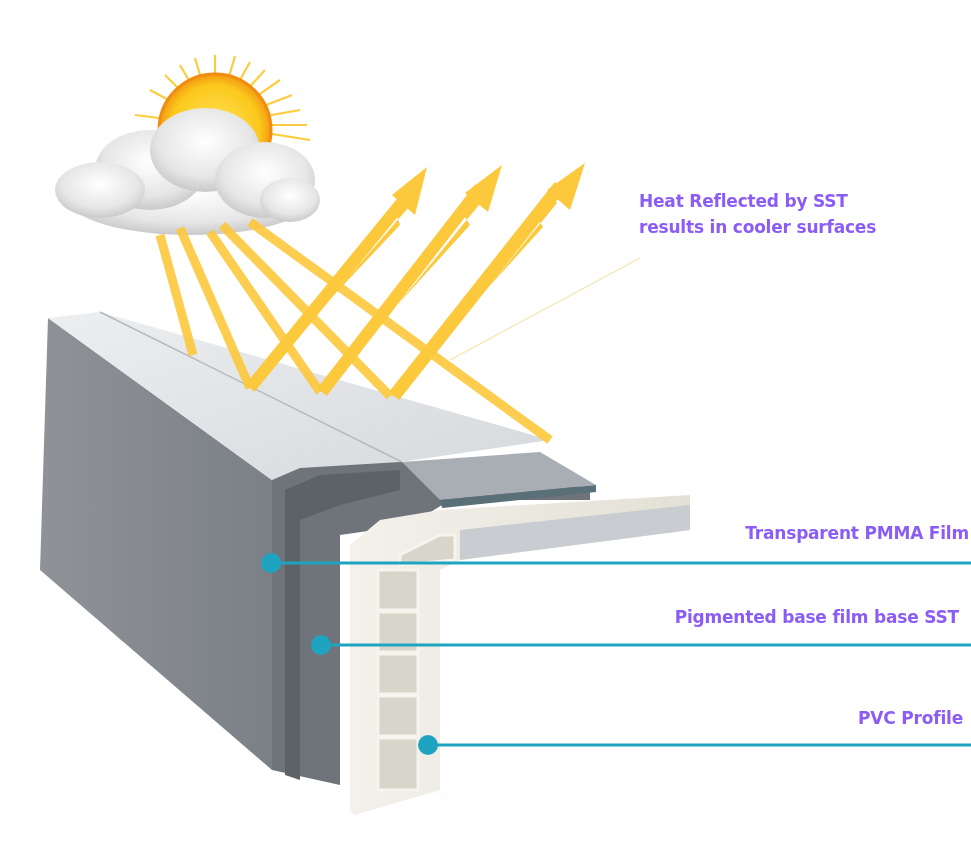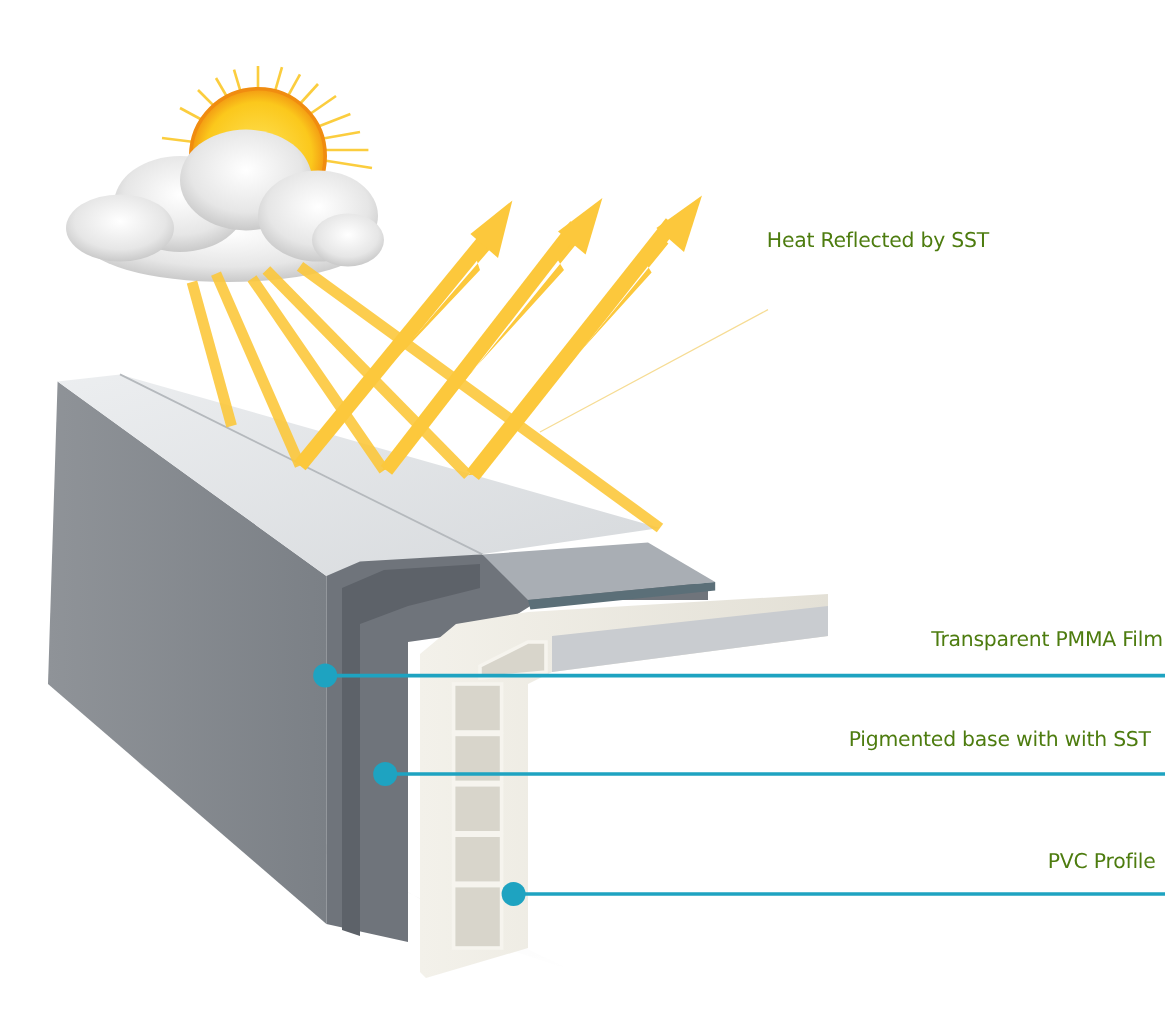--- a/index.html
+++ b/index.html
@@ -1,18 +1,18 @@
 <!DOCTYPE html>
 <html><head>
 <meta charset="utf-8">
 <style>
   html, body { margin:0; padding:0; background:#ffffff; }
   body { width:971px; height:850px; position:relative; overflow:hidden; font-family:"DejaVu Sans", "Liberation Sans", sans-serif; }
   #scene { position:absolute; left:0; top:0; width:971px; height:850px; }
-  .label { position:absolute; font-weight:normal; color:#4d7c0f; font-size:17px; line-height:26px; white-space:nowrap; letter-spacing:-0.2px; }
+  .label { position:absolute; font-weight:bold; color:#8b5cf6; font-size:17px; line-height:26px; white-space:nowrap; letter-spacing:-0.2px; }
   #lbl-heat { left:639px; top:188px; }
   #lbl-heat span { display:block; }
   #lbl-pmma { right:2px; top:520px; text-align:center; }
   #lbl-base { right:12px; top:604px; text-align:right; }
   #lbl-pvc { right:8px; top:705px; text-align:center; }
 </style>
 </head>
 <body>
 
 <svg id="scene" viewBox="0 0 971 850" xmlns="http://www.w3.org/2000/svg">
@@ -131,16 +131,17 @@
   </g>
   <g fill="#1ea3c1">
     <circle cx="271" cy="563" r="10"></circle>
     <circle cx="321" cy="645" r="10"></circle>
     <circle cx="428" cy="745" r="10"></circle>
   </g>
 </svg>
 
 <div id="lbl-heat" class="label">
   <span>Heat Reflected by SST</span>
+  <span>results in cooler surfaces</span>
 </div>
 <div id="lbl-pmma" class="label">Transparent PMMA Film</div>
-<div id="lbl-base" class="label">Pigmented base with with SST</div>
+<div id="lbl-base" class="label">Pigmented base film base SST</div>
 <div id="lbl-pvc" class="label">PVC Profile</div>
 
 </body></html>

